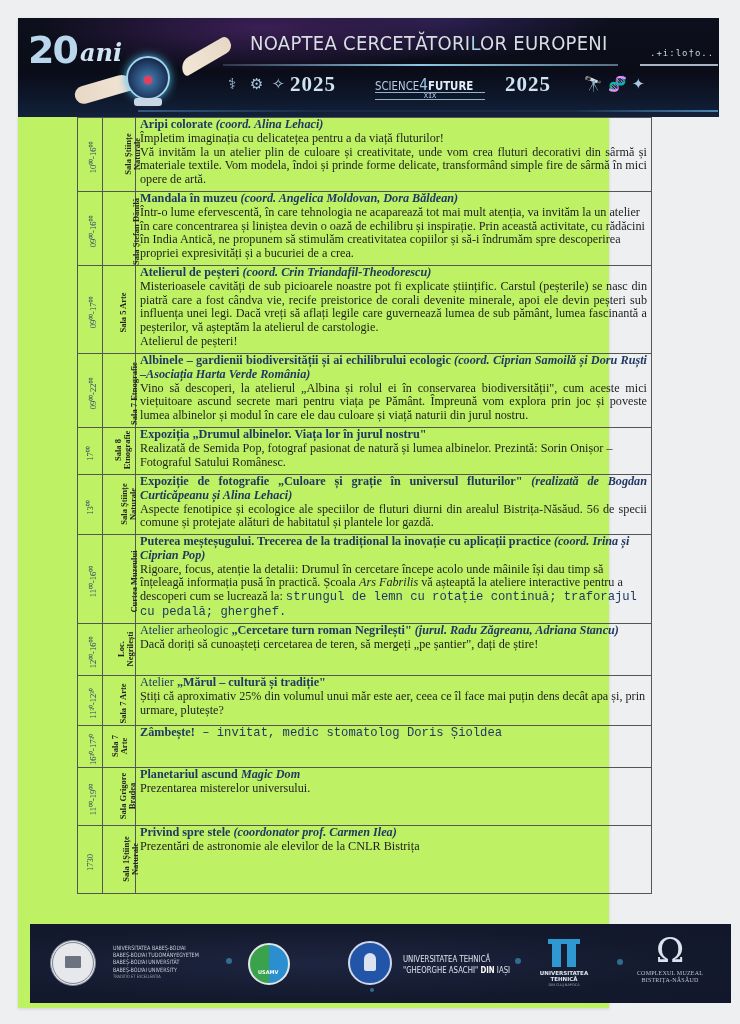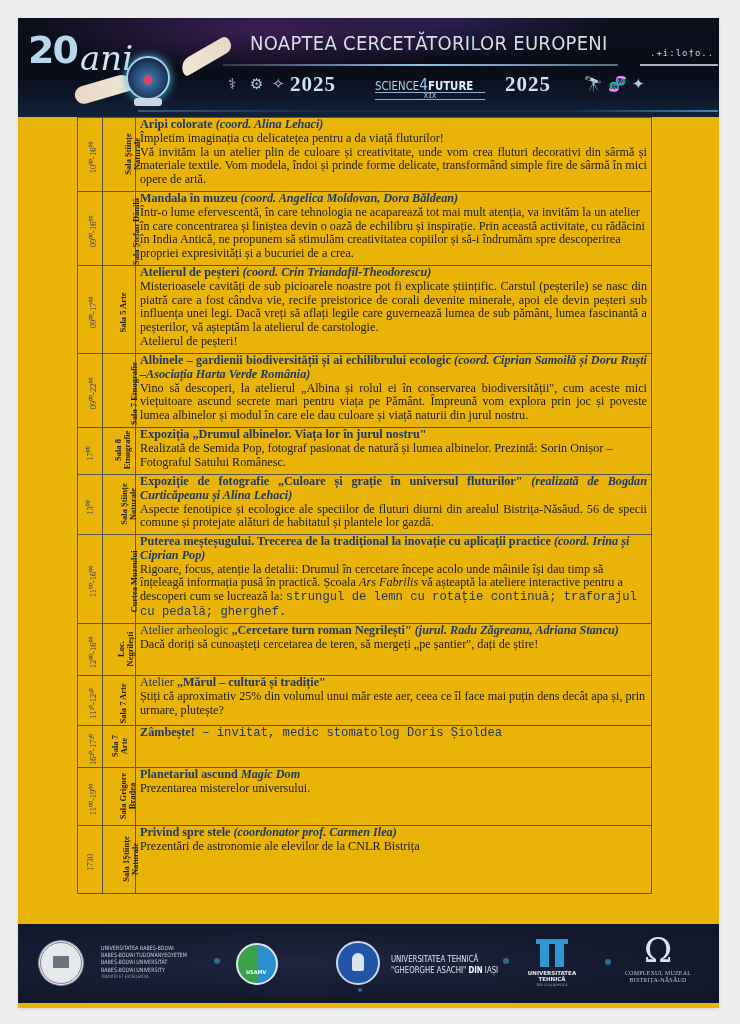--- a/index.html
+++ b/index.html
@@ -1,38 +1,38 @@
 <!DOCTYPE html>
 <html><head>
   <meta charset="utf-8">
   <style>
     * { box-sizing: border-box; margin: 0; padding: 0; }
     html, body { width: 740px; height: 1024px; background: #eeeff1; overflow: hidden; }
     body { font-family: "Liberation Serif", serif; color: #1e1e1e; position: relative; }
 
     .page {
-      position: absolute; left: 18px; top: 18px; width: 701px; height: 990px;
-      background: #eab308; box-shadow: 0 1px 3px rgba(0,0,0,0.12);
+      position: absolute; left: 18px; top: 18px; width: 591px; height: 990px;
+      background: #bef264; box-shadow: 0 1px 3px rgba(0,0,0,0.12);
     }
 
     
     .banner {
       position: absolute; left: 0; top: 0; width: 701px; height: 99px;
       background: radial-gradient(ellipse at 35% 10%, #3b1f55 0%, rgba(20,20,40,0) 35%),
                   radial-gradient(ellipse at 60% 0%, #2a2050 0%, rgba(10,10,25,0) 30%),
                   linear-gradient(180deg, #0d0f1c 0%, #0a0c18 55%, #12213a 100%);
       overflow: hidden;
     }
     .banner .twenty {
       position: absolute; left: 10px; top: 10px; font-family: "DejaVu Sans", sans-serif;
       font-weight: bold; font-size: 38px; color: #b8d6ec; letter-spacing: -2px;
     }
     .banner .ani {
       position: absolute; left: 62px; top: 20px; font-family: "DejaVu Serif", serif;
-      font-style: italic; font-weight: normal; font-size: 34px; color: #d0e4f4;
+      font-style: italic; font-weight: bold; font-size: 24px; color: #d0e4f4;
     }
     .banner .globe {
       position: absolute; left: 108px; top: 38px; width: 44px; height: 44px; border-radius: 50%;
       border: 2px solid #9fd4ee; background: radial-gradient(circle at 50% 55%, #e04060 0 4px, #3a6fa0 5px, #1a2c50 70%);
       box-shadow: 0 0 10px #4fb7e0;
     }
     .banner .globe-base {
       position: absolute; left: 116px; top: 80px; width: 28px; height: 8px; border-radius: 3px;
       background: #c9d6e4;
     }
@@ -105,21 +105,21 @@
     .desc .ttl { font-weight: bold; color: #1f3864; }
     .desc .crd { font-weight: bold; font-style: italic; color: #1f3864; }
     .desc .lbl { color: #1f3864; }
     .desc .blue { color: #1f3864; font-family: Liberation Mono, monospace; }
     .desc p { margin: 0; }
     .desc .just { text-align: justify; }
     .desc i.it { font-style: italic; }
 
     
     .footer {
-      position: absolute; left: 0; top: 906px; width: 701px; height: 79px;
+      position: absolute; left: 12px; top: 906px; width: 701px; height: 79px;
       background: radial-gradient(ellipse at 40% 50%, #1d2540 0%, #141a2e 60%, #11162a 100%);
       overflow: hidden;
     }
     .footer .logo-circle {
       position: absolute; border-radius: 50%;
     }
     .ubb-logo { left: 20px; top: 16px; width: 46px; height: 46px; background: #e6e8ec; border: 3px double #7d8594; }
     .ubb-logo::after { content: ""; position: absolute; left: 12px; top: 13px; width: 16px; height: 12px; background: #6c7280; border-radius: 1px; }
     .ubb-text {
       position: absolute; left: 83px; top: 20px; font-family: "DejaVu Sans", sans-serif; font-size: 6px; line-height: 7.2px;

